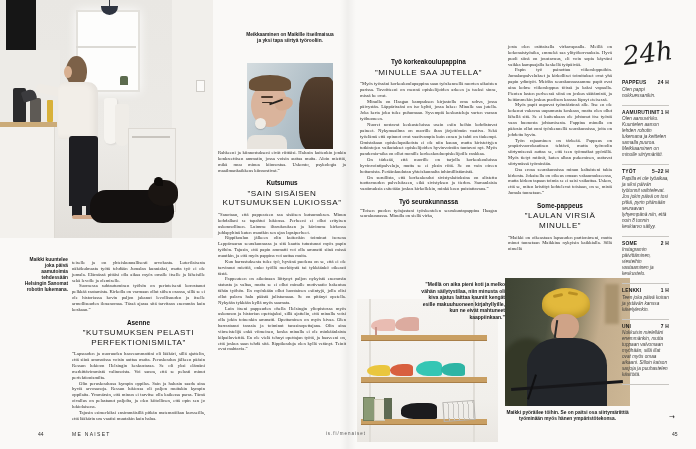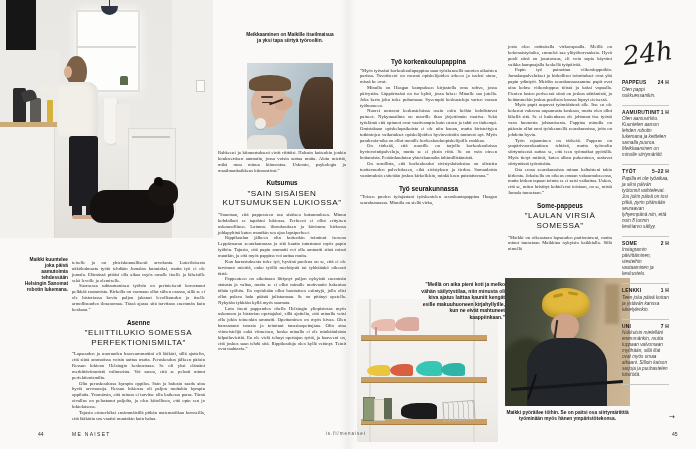--- a/index.html
+++ b/index.html
@@ -90,56 +90,57 @@
     <div class="ly" style="left:52px;top:14px;width:36px;height:74px;background:linear-gradient(180deg,#55402f 0%,#402f23 60%,#33261c 100%);border-radius:45% 20% 0 30%;"></div>
     <div class="ly" style="left:0px;top:72px;width:40px;height:14px;background:#e8e4de;border-radius:8px 8px 0 0;"></div>
   </div>
 
   <div class="caption" style="left:21px;top:257px;width:47px;text-align:right;">Maikki kuuntelee joka päivä aamutoimia tehdessään Helsingin Sanomat robotin lukemana.</div>
 
   <div class="col" style="left:72px;top:260px;width:133px;">
     <p class="first">teiselle ja on yhteiskunnallisesti arvokasta. Luterilaisesta näkökulmasta työtä tehdään Jumalan kunniaksi, mutta työ ei ole jumala. Elämässä pitäisi olla aikaa myös omalle itselle ja läheisille sekä levolle ja olemiselle.</p>
     <p>Suomessa suhtautuminen työhön on perinteisesti korostanut pelkkää raatamista. Kirkolla on varmaan ollut siihen osansa, sillä se ei ole historiassa kovin paljon jakanut levollisuuden ja itselle armollisuuden ilosanomaa. Tässä ajassa sitä tarvitaan enemmän kuin koskaan.”</p>
     <p class="kicker">Asenne</p>
-    <p class="headline">”ELIITTILUKIO SOMESSA PERFEKTIONISMILTA”</p>
+    <p class="headline">”KUTSUMUKSEN PELASTI PERFEKTIONISMILTA”</p>
     <p class="first">”Lapsuuden ja nuoruuden haaveammattini oli lääkäri, sillä ajattelin, että siinä ammatissa voisin auttaa muita. Peruskoulun jälkeen pääsin Ressun lukioon Helsingin keskustassa. Se oli yksi elämäni merkittävimmistä valinnoista. Voi sanoa, että se pelasti minut perfektionismilta.</p>
     <p>Olin peruskoulussa kympin oppilas. Sain ja halusin saada aina hyviä arvosanoja. Ressun lukiossa oli paljon muitakin kympin oppilaita. Ymmärsin, että minun ei tarvitse olla kaikessa paras. Tämä oivallus on pelastanut paljolta, ja olen kiitollinen, että opin sen jo lukiolaisena.</p>
     <p>Tajusin esimerkiksi ensimmäisillä pitkän matematiikan kursseilla, että lääkärin ura vaatisi muutakin kuin halua.</p>
   </div>
 
   <div class="col" style="left:218px;top:150px;width:128px;">
     <p class="first">Rahkeeni ja kiinnostukseni eivät riittäisi. Halusin kuitenkin jonkin konkreettisen ammatin, jossa voisin auttaa muita. Aloin miettiä, mikä muu minua kiinnostaa. Uskonto, psykologia ja maailmankaikkeus kiinnostivat.”</p>
     <p class="kicker">Kutsumus</p>
     <p class="headline">”SAIN SISÄISEN KUTSUMUKSEN LUKIOSSA”</p>
     <p class="first">”Sanotaan, että pappeuteen saa sisäisen kutsumuksen. Minun kohdallani se tapahtui lukiossa. Perheeni ei ollut erityisen uskonnollinen. Luimme iltarukouksen ja kävimme kirkossa juhlapyhinä kuten muutkin sen ajan lapsiperheet.</p>
     <p>Rippikoulun jälkeen olin kuitenkin toiminut isosena Leppävaaran seurakunnassa ja sitä kautta tutustunut myös papin työhön. Tajusin, että papin ammatti voi olla ammatti siinä missä muutkin, ja että myös pappina voi auttaa muita.</p>
     <p>Kun harrastuksesta tulee työ, hyvänä puolena on se, että ei ole tarvinnut miettiä, onko työllä merkitystä tai tykkäänkö oikeasti tästä.</p>
     <p>Pappeuteen on aikoinaan liittynyt paljon nykyistä enemmän statusta ja valtaa, mutta se ei ollut minulle motivaatio hakeutua tähän työhön. En myöskään ollut luontainen esiintyjä, jolla olisi ollut palava halu päästä julistamaan. Se on pitänyt opetella. Nykyään tykkään kyllä myös saarnata.</p>
     <p>Luin itseni pappeuden ohella Helsingin yliopistossa myös uskonnon ja historian opettajaksi, sillä ajattelin, että minulla voisi olla jokin toinenkin ammatti. Opettaminen on myös kivaa. Olen harrastanut tanssia ja toiminut tanssinopettajana. Olin aina viimeistelijä enkä viimeinen, koska minulla ei ole minkäänlaista kilpailuviettiä. En ole vielä tehnyt opettajan työtä, ja haaveeni on, että joskus saan tehdä sitä. Rippikouluja olen kyllä vetänyt. Teinit ovat mahtavia.”</p>
   </div>
 
   <div class="col" style="left:360px;top:58px;width:137px;">
     <p class="kicker" style="margin-top:0 !important;">Työ korkeakoulupappina</p>
+    <p class="headline">”MINULLE SAA JUTELLA”</p>
     <p class="first">”Myös työssäni korkeakoulupappina saan työskennellä nuorten aikuisten parissa. Tavoitteeni on mennä opiskelijoiden arkeen ja tueksi sinne, missä he ovat.</p>
     <p>Minulla on Haagan kampuksen kirjastolla oma sohva, jossa päivystän. Läppärissäni on iso kyltti, jossa lukee: Minulle saa jutella. Joka kerta joku tulee puhumaan. Syvempiä keskusteluja varten varaan työhuoneen.</p>
     <p>Nuoret nostavat keskusteluissa usein esiin heihin kohdistuvat paineet. Nykymaailma on nuorille ihan järjettömän vaativa. Sekä työelämä että opinnot ovat vaativampia kuin ennen ja tahti on tiukempi. Omistakaan opiskelupaikoista ei ole niin kauan, mutta kiristettyjen tutkintojen vaikutukset opiskelijoiden hyvinvointiin tuntuvat nyt. Myös pandemia-aika on ollut monille korkeakouluopiskelijoille rankkaa.</p>
     <p>On tärkeää, että nuorille on tarjolla korkeakouluissa hyvinvointipalveluja, mutta se ei yksin riitä. Se on vain oireen hoitamista. Peräänkuulutan yhteiskunnalta inhimillistämistä.</p>
     <p>On surullista, että korkeakoulut sivistyslaitoksina on alistettu tuottavuuden palvelukseen, eikä sivistyksen ja tiedon. Samanlaisia vaatimuksia esitetään joskus kirkollekin, minkä koen puistattavana.”</p>
     <p class="kicker">Työ seurakunnassa</p>
     <p class="first">”Toisen puolen työajastani työskentelen seurakuntapappina Haagan seurakunnassa. Minulla on siellä virka,</p>
   </div>
 
   <div class="col" style="left:508px;top:44px;width:104px;">
     <p class="first">josta olen osittaisella virkavapaalla. Meillä on kokonaistyöaika, emmekä saa ylityökorvauksia. Hyvä puoli siinä on joustavuus, eli voin sopia käyväni vaikka kampaajalla keskellä työpäivää.</p>
     <p>Papin työ painottuu viikonloppuihin. Jumalanpalvelukset ja kirkolliset toimitukset ovat yhä papin ydintyöt. Meidän seurakunnassamme papit ovat aina kolme viikonloppua töissä ja kaksi vapaalla. Pienten lasten perheessä siinä on joskus säätämistä, ja heitämmekin joskus puolison kanssa läpsyt eteisessä.</p>
     <p>Myös papit uupuvat työmääränsä alle. Itse en ole kokenut vakavaa uupumusta koskaan, mutta olen ollut lähellä sitä. Se ei kuitenkaan ole johtunut itse työstä vaan huonosta johtamisesta. Pappina minulla on pääosin ollut onni työskennellä seurakunnissa, joita on johdettu hyvin.</p>
     <p>Työn rajaaminen on tärkeää. Pappeus on ympärivuorokautinen tehtävä, mutta työroolin siirtymisessä auttaa se, että teen työmatkat pyörällä. Myös tietyt rutiinit, kuten alban pukeminen, auttavat siirtymässä työminään.</p>
     <p>Osa eroaa seurakunnissa minun kaltaisteni takia kirkosta. Jokaisella on oikeus omaan vakaumukseensa, mutta kirkon tapaan toimia se ei saisi vaikuttaa. Uskon, että se, miten kristityt kohtelevat toisiaan, on se, mistä Jumala tunnetaan.”</p>
     <p class="kicker">Some-pappeus</p>
-    <p class="headline">”LAULAN VIRSIÄ SOMESSA”</p>
+    <p class="headline">”LAULAN VIRSIÄ MINULLE”</p>
     <p class="first">”Maikki on oikeastaan lapsuuden partionimeni, mutta minut tunnetaan Maikkina nykyisin kaikkialla. Sillä nimellä</p>
   </div>
 
   <div class="pullquote">”Meillä on aika pieni koti ja melko vähän säilytystilaa, niin minusta oli kiva ajatus laittaa kauniit kengät esille makuuhuoneen kirjahyllyille, kun ne eivät mahtuneet kaappiinkaan.”</div>
 
   <div class="photo" style="left:357px;top:299px;width:141px;height:143px;background:linear-gradient(180deg,#f6f4f1 0%,#f1efeb 70%,#eae7e2 100%);">
     <div class="ly" style="left:12px;top:0;width:2px;height:143px;background:#e0ddd7;"></div>
     <div class="ly" style="left:116px;top:0;width:2px;height:143px;background:#e0ddd7;"></div>
     <div class="ly" style="left:4px;top:36px;width:126px;height:5px;background:#c99f63;border-bottom:1.5px solid #a97f48;"></div>
     <div class="ly" style="left:4px;top:78px;width:126px;height:5px;background:#c99f63;border-bottom:1.5px solid #a97f48;"></div>

